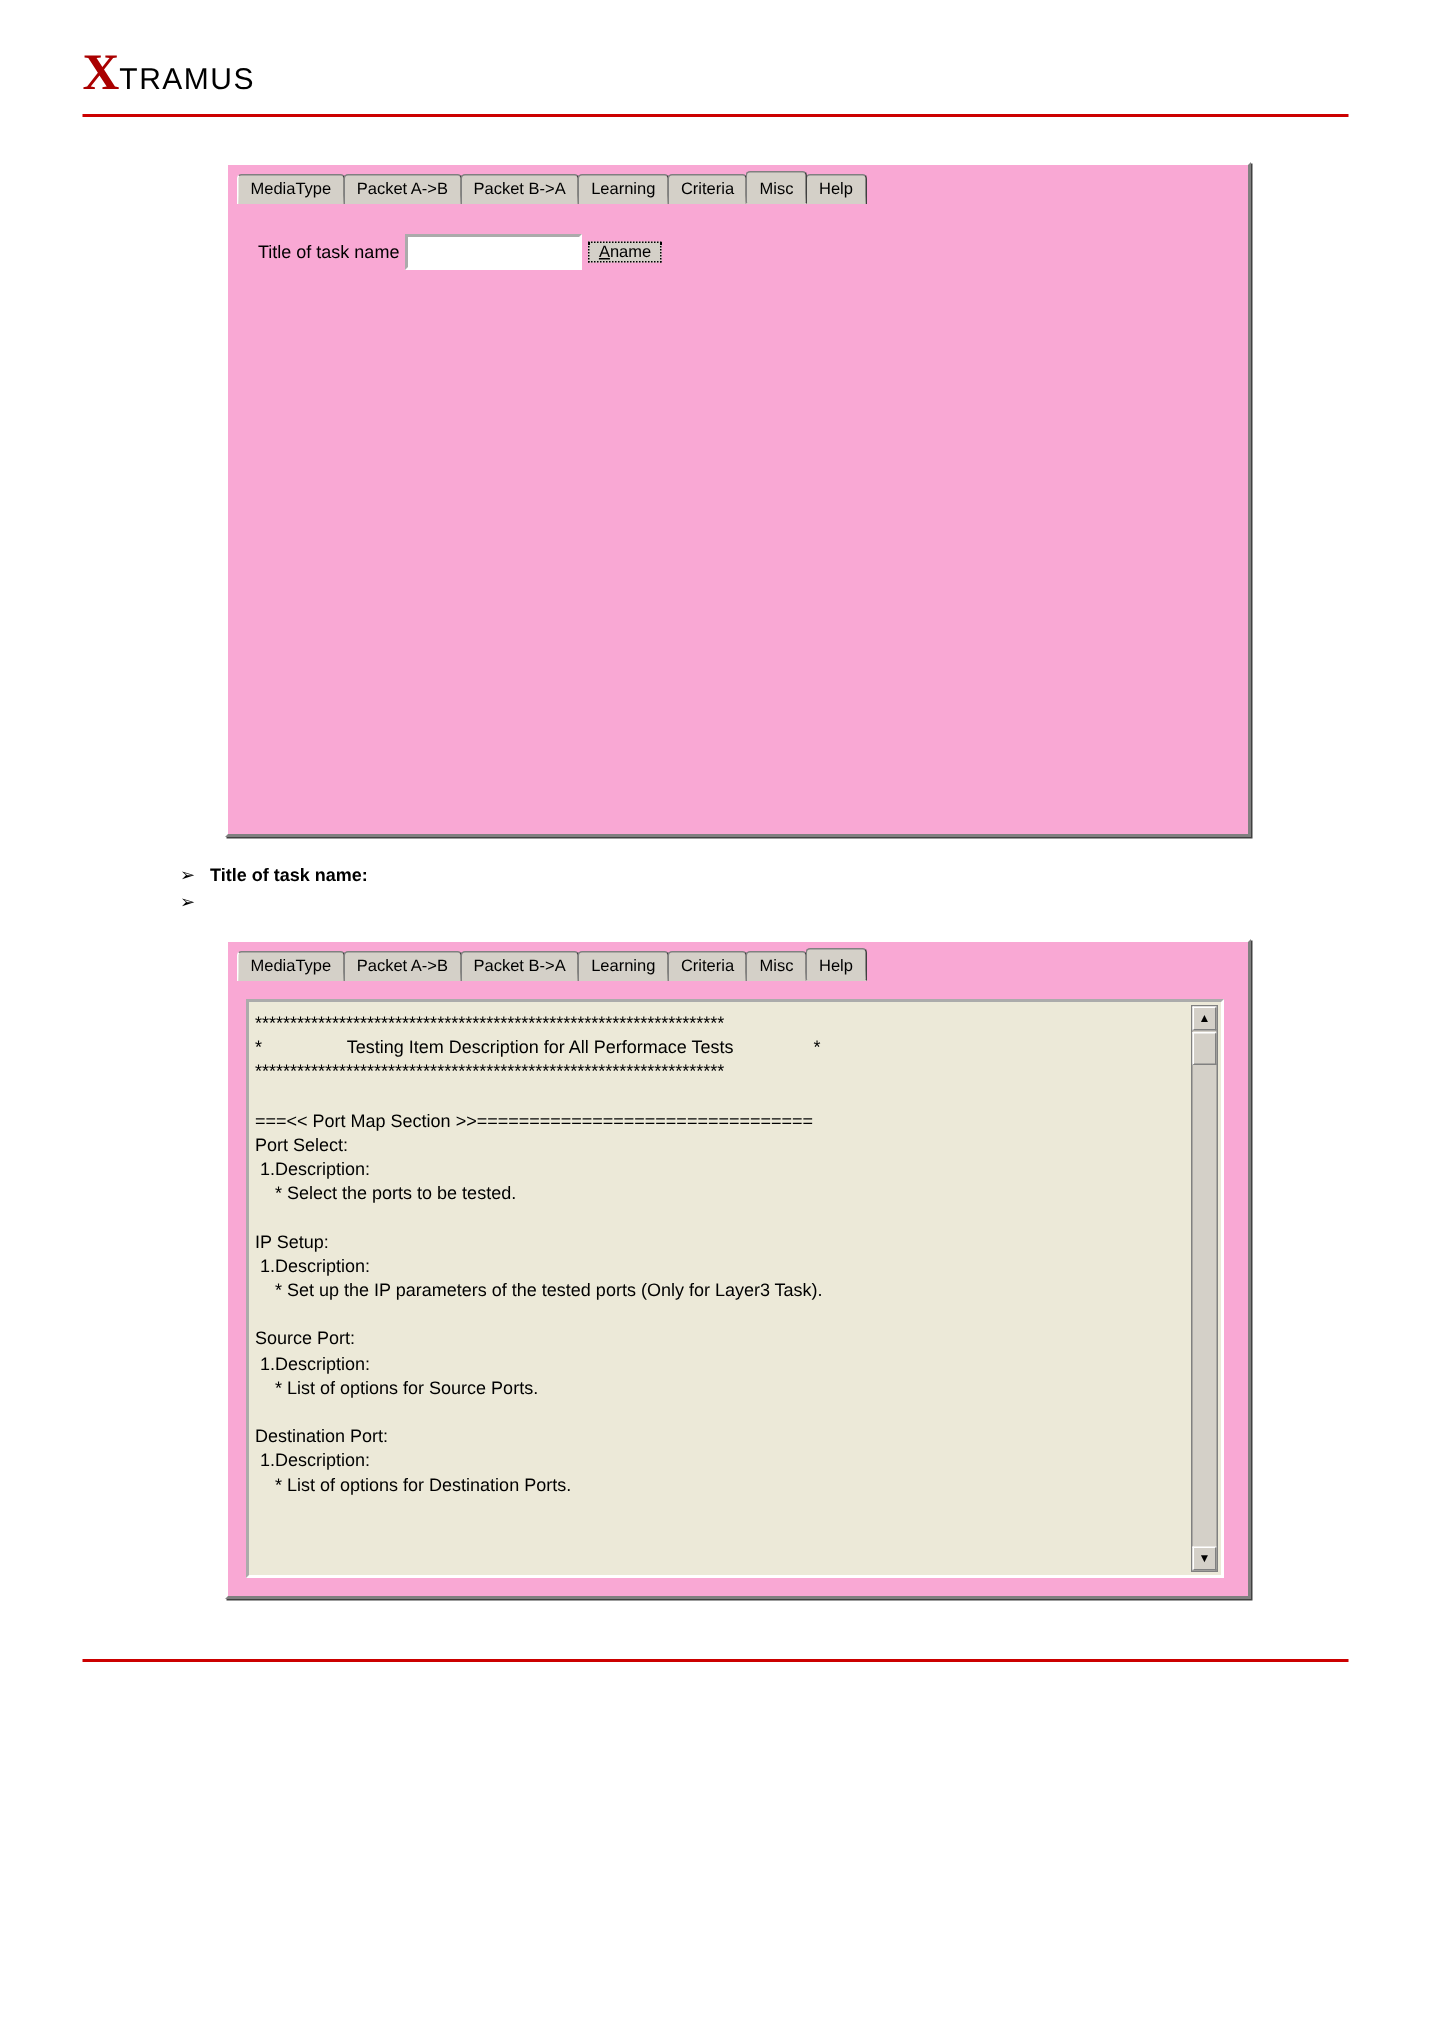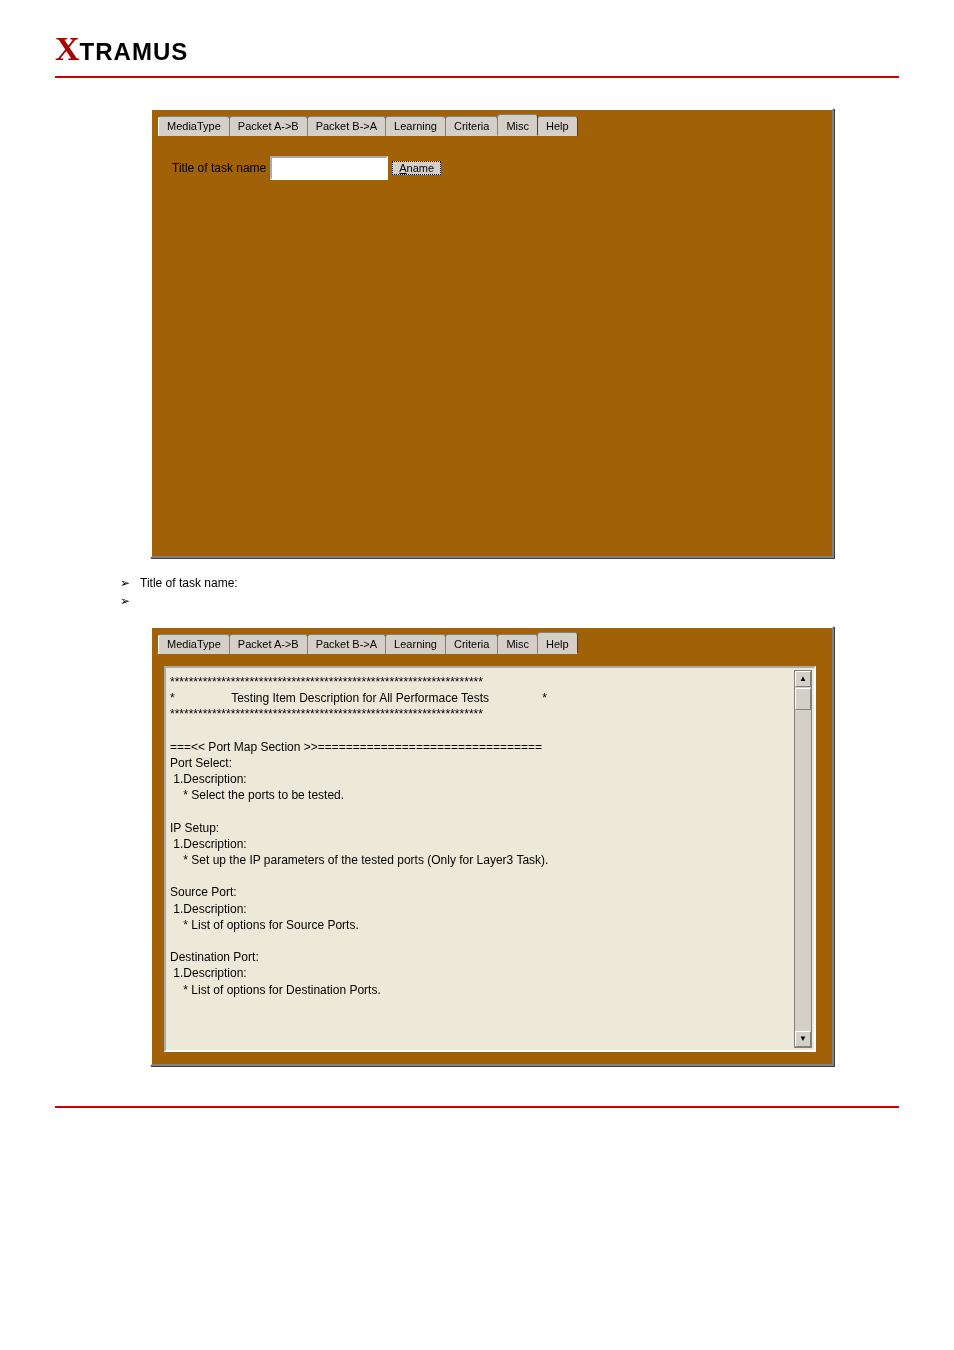--- a/index.html
+++ b/index.html
@@ -1,22 +1,22 @@
 <!DOCTYPE html>
 <html><head>
 <meta charset="utf-8">
 <style>
 body{margin:0;font-family:Arial,sans-serif;font-size:12px;color:#000;width:954px;background:#fff}
 .page{position:relative;padding:30px 55px 60px 55px;min-height:1350px}
 .logo{display:flex;align-items:baseline;margin-bottom:8px}
 .logo .x{color:#aa0000;font-weight:bold;font-size:34px;font-family:Georgia,serif}
-.logo .rest{font-weight:bold;font-size:24px;letter-spacing:1px}
+.logo .rest{font-weight:normal;font-size:20px;letter-spacing:1px}
 .redline{height:2px;background:#cc0000;margin-bottom:30px}
 .footredline{height:2px;background:#cc0000;margin-top:40px}
-.win{width:680px;margin-left:95px;background:#a16207;border:2px solid #fff;border-right-color:#808080;border-bottom-color:#808080;box-shadow:1px 1px 0 #404040}
+.win{width:680px;margin-left:95px;background:#f9a8d4;border:2px solid #fff;border-right-color:#808080;border-bottom-color:#808080;box-shadow:1px 1px 0 #404040}
 .tabbar{display:flex;padding:6px 6px 0 6px;gap:0}
 .tab{padding:3px 8px;font-size:11px;background:#d4d0c8;border:1px solid #808080;border-bottom:none;border-top-left-radius:3px;border-top-right-radius:3px;border-right-color:#404040;position:relative;margin-right:-1px;cursor:pointer}
 .tab.active{background:#d4d0c8;border-bottom:1px solid #d4d0c8;z-index:2;font-weight:normal;margin-top:-2px;padding-top:5px}
 .tab:first-child{border-left:1px solid #fff}
 .tabbody{padding:20px;min-height:380px}
 .formrow{display:flex;align-items:center;gap:4px}
 .txtin{width:110px;height:18px;border:2px inset #fff;background:#fff}
 .btn{padding:0px 6px;font-size:11px;border:1px dotted #000;background:#d4d0c8;cursor:pointer}
 .btn .u{text-decoration:underline}
 .bullets{margin:18px 0 18px 65px}
@@ -58,21 +58,21 @@
           <span>Title of task name</span>
           <input class="txtin" type="text" value="" style="">
           <button class="btn"><span class="u">A</span><span>name</span></button>
         </div>
       </div>
     </div>
 
     <div class="bullets">
       <div class="row">
         <span class="arrow">➢</span>
-        <span style="font-weight:normal">Title of task name:</span>
+        <span style="font-weight:bold">Title of task name:</span>
         <span style="color:transparent">Set the name of the task.</span>
       </div>
       <div class="row">
         <span class="arrow">➢</span>
         <span style="color:transparent">Apply:</span>
         <span style="color:transparent">Apply the settings.</span>
       </div>
     </div>
 
     <div class="win">

